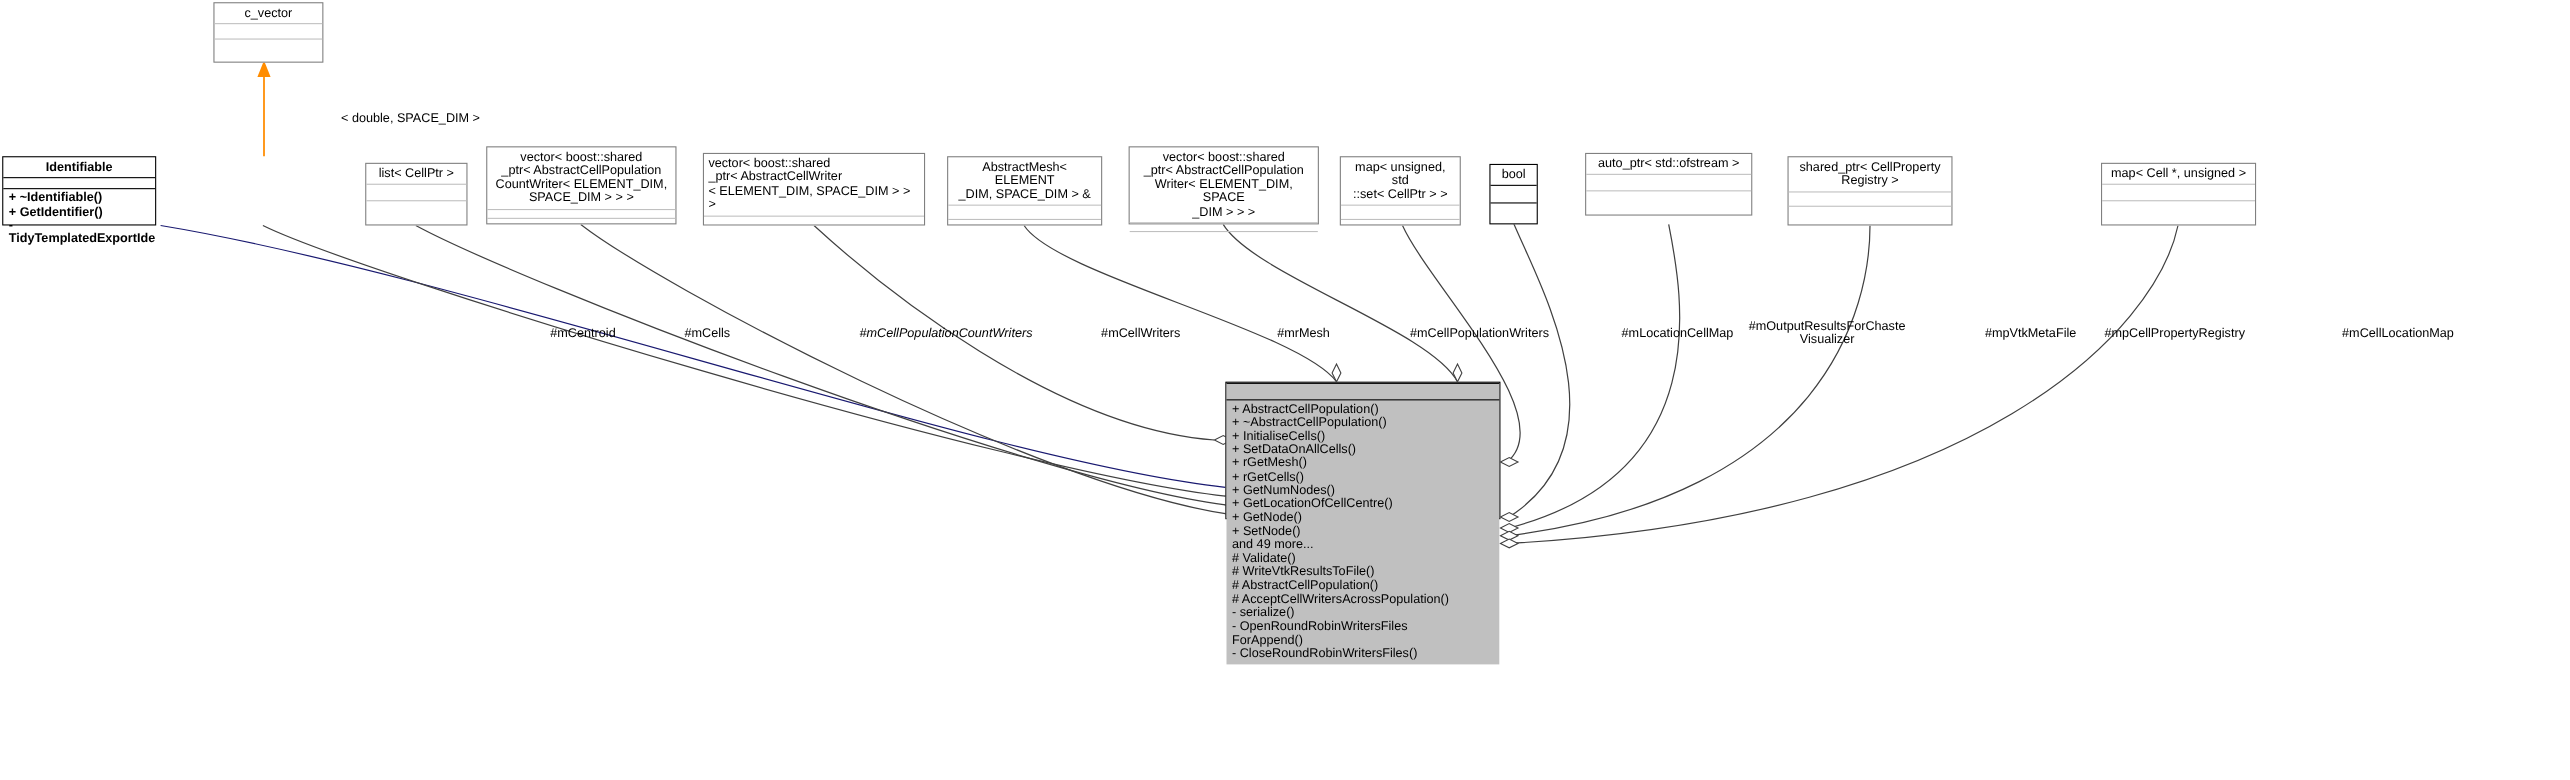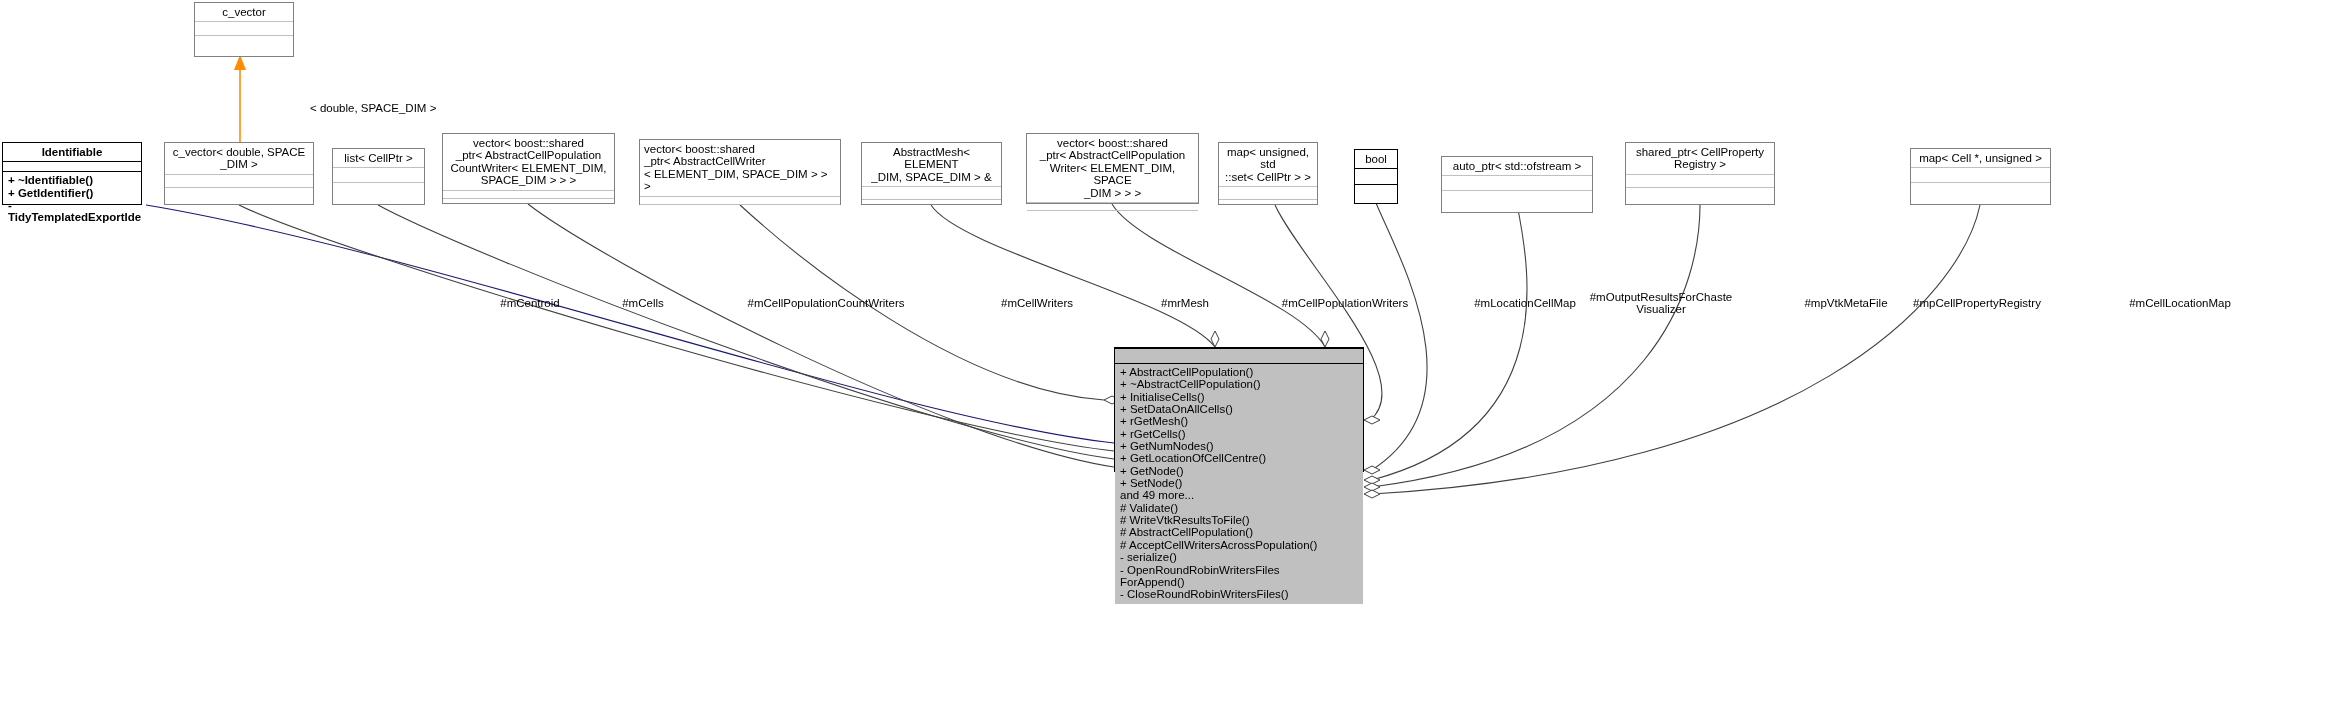--- a/index.html
+++ b/index.html
@@ -89,28 +89,20 @@
         <div class="title">Identifiable</div>
       </div>
     <div class="sec blank" style="height:10px;"></div>
     <div class="sec">
         <div class="methods">+ ~Identifiable()
 + GetIdentifier()
 - TidyTemplatedExportIdentifier()</div>
       </div>
   </div>
 
-  <div class="node gray" style="left:164px;top:142px;width:150px;height:63px;">
-    <div class="sec first">
-        <div class="title">c_vector&lt; double, SPACE
-_DIM &gt;</div>
-      </div>
-    <div class="sec blank" style="height:13px;"></div>
-    <div class="sec blank" style="height:18px;"></div>
-  </div>
 
   <div class="node gray" style="left:332px;top:148px;width:93px;height:57px;">
     <div class="sec first">
         <div class="title">list&lt; CellPtr &gt;</div>
       </div>
     <div class="sec blank" style="height:15px;"></div>
     <div class="sec blank" style="height:20px;"></div>
   </div>
 
   <div class="node gray" style="left:442px;top:133px;width:173px;height:71px;">
@@ -147,38 +139,38 @@
     <div class="sec first">
         <div class="title">vector&lt; boost::shared
 _ptr&lt; AbstractCellPopulation
 Writer&lt; ELEMENT_DIM, SPACE
 _DIM &gt; &gt; &gt;</div>
       </div>
     <div class="sec blank" style="height:8px;"></div>
     <div class="sec blank" style="height:11px;"></div>
   </div>
 
-  <div class="node gray" style="left:1218px;top:142px;width:100px;height:63px;">
+  <div class="node gray" style="left:1218px;top:142px;width:110px;height:63px;">
     <div class="sec first">
         <div class="title">map&lt; unsigned, std
 ::set&lt; CellPtr &gt; &gt;</div>
       </div>
     <div class="sec blank" style="height:13px;"></div>
     <div class="sec blank" style="height:18px;"></div>
   </div>
 
   <div class="node black" style="left:1354px;top:149px;width:44px;height:55px;">
     <div class="sec first">
         <div class="title">bool</div>
       </div>
     <div class="sec blank" style="height:16px;"></div>
     <div class="sec blank" style="height:20px;"></div>
   </div>
 
-  <div class="node gray" style="left:1441px;top:156px;width:152px;height:57px;">
+  <div class="node gray" style="left:1441px;top:139px;width:152px;height:57px;">
     <div class="sec first">
         <div class="title">auto_ptr&lt; std::ofstream &gt;</div>
       </div>
     <div class="sec blank" style="height:15px;"></div>
     <div class="sec blank" style="height:20px;"></div>
   </div>
 
   <div class="node gray" style="left:1625px;top:142px;width:150px;height:63px;">
     <div class="sec first">
         <div class="title">shared_ptr&lt; CellProperty
@@ -216,21 +208,21 @@
 # AcceptCellWritersAcrossPopulation()
 - serialize()
 - OpenRoundRobinWritersFiles
 ForAppend()
 - CloseRoundRobinWritersFiles()</div>
       </div>
   </div>
 
   <div class="edgelabel" style="left:530px;top:297px;width:80px;margin-left:-40px;">#mCentroid</div>
   <div class="edgelabel" style="left:643px;top:297px;width:70px;margin-left:-35px;">#mCells</div>
-  <div class="edgelabel" style="left:826px;top:297px;width:220px;margin-left:-110px;">#mCellPopulationCountWriters</div>
+  <div class="edgelabel" style="left:860px;top:297px;width:220px;margin-left:-110px;font-style:italic;">#mCellPopulationCountWriters</div>
   <div class="edgelabel" style="left:1037px;top:297px;width:110px;margin-left:-55px;">#mCellWriters</div>
   <div class="edgelabel" style="left:1185px;top:297px;width:80px;margin-left:-40px;">#mrMesh</div>
   <div class="edgelabel" style="left:1345px;top:297px;width:180px;margin-left:-90px;">#mCellPopulationWriters</div>
   <div class="edgelabel" style="left:1525px;top:297px;width:150px;margin-left:-75px;">#mLocationCellMap</div>
   <div class="edgelabel" style="left:1661px;top:291px;width:170px;margin-left:-85px;">#mOutputResultsForChaste
 Visualizer</div>
   <div class="edgelabel" style="left:1846px;top:297px;width:130px;margin-left:-65px;">#mpVtkMetaFile</div>
   <div class="edgelabel" style="left:1977px;top:297px;width:180px;margin-left:-90px;">#mpCellPropertyRegistry</div>
   <div class="edgelabel" style="left:2180px;top:297px;width:150px;margin-left:-75px;">#mCellLocationMap</div>
 

